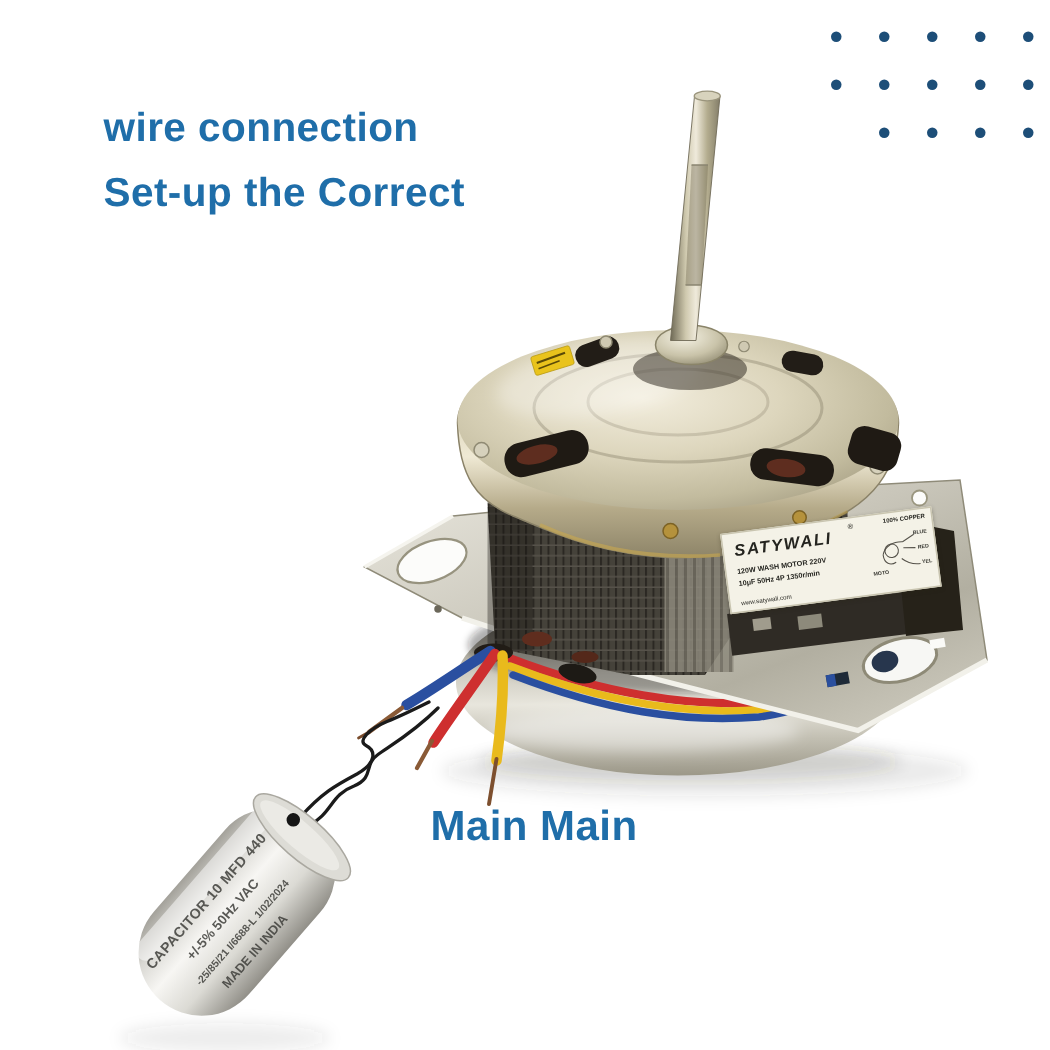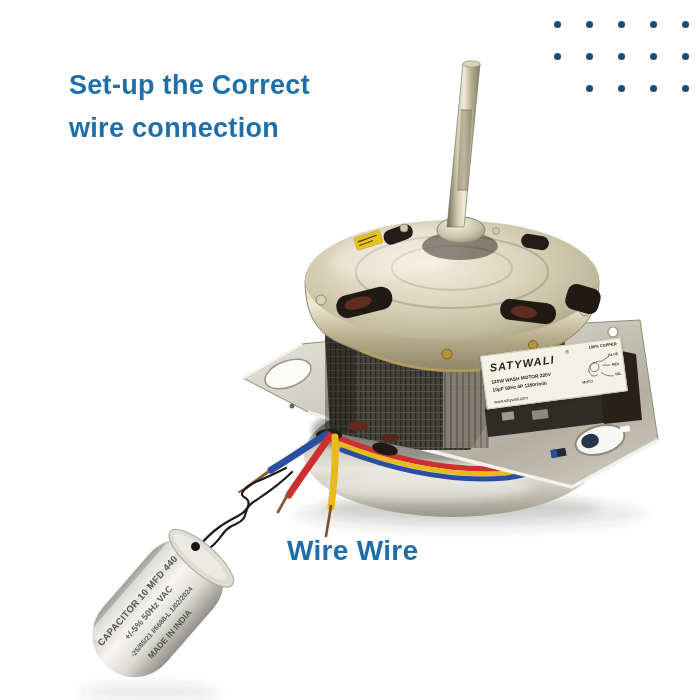--- a/index.html
+++ b/index.html
@@ -218,22 +218,22 @@
           <text x="150" y="591" font-size="9.5" letter-spacing=".3">CAPACITOR 10 MFD 440</text>
           <text x="148" y="607" font-size="9">+/-5%  50Hz    VAC</text>
           <text x="150" y="622" font-size="7">-25/85/21   I/6688-L 1/02/2024</text>
           <text x="146" y="637" font-size="8.5">MADE  IN  INDIA</text>
         </g>
       </g>
     </g>
   </svg>
 
   <div class="headline">
+    <div>wire connection</div>
     <div>Set-up the Correct</div>
-    <div>wire connection</div>
   </div>
 
   <div class="dotgrid">
     <span class="dot"></span>
       <span class="dot"></span>
       <span class="dot"></span>
       <span class="dot"></span>
       <span class="dot"></span>
     <span class="dot"></span>
       <span class="dot"></span>
@@ -259,15 +259,15 @@
         <path d="M 8 16 C 10 10 16 8 22 9 M 22 9 L 30 5 M 22 13 L 30 14 M 20 20 C 24 24 28 25 32 25 M 8 16 C 8 22 12 24 16 22" fill="none" stroke="#55524a" stroke-width=".7"></path>
         <circle cx="14" cy="14" r="4.5" fill="none" stroke="#55524a" stroke-width=".7"></circle>
       </svg>
       <span class="dl dl1">BLUE</span>
       <span class="dl dl2">RED</span>
       <span class="dl dl3">YEL</span>
       <span class="dl dl4">MOTO</span>
     </span>
   </div>
 
-  <div class="mainwire">Wire Wire</div>
+  <div class="mainwire">Main Main</div>
 
 </div>
 
 </body></html>

